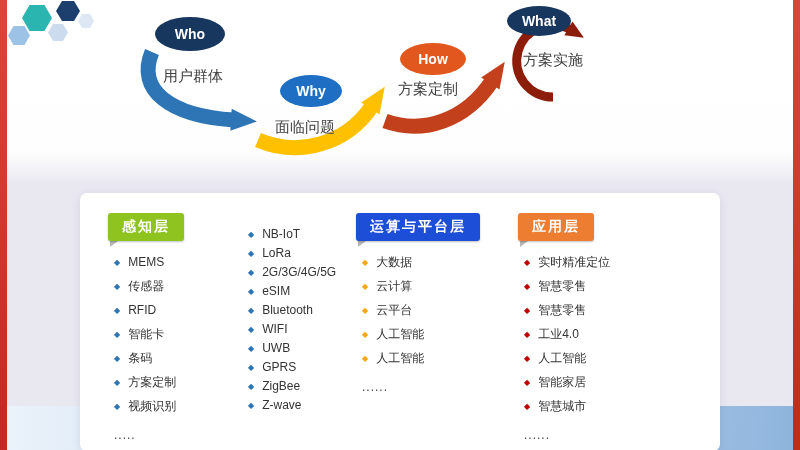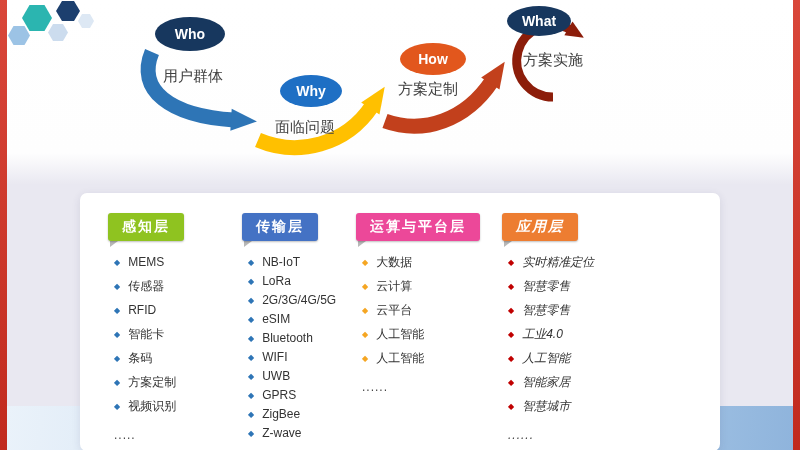--- a/index.html
+++ b/index.html
@@ -25,21 +25,21 @@
   .flow text { font-family:"Liberation Sans","DejaVu Sans",sans-serif; }
   .flow .tag { font-size:14px; font-weight:bold; fill:#ffffff; text-anchor:middle; }
   .flow .zh  { font-size:15px; fill:#404040; text-anchor:middle; }
 
   .card { position:absolute; left:80px; top:176px; width:640px; height:258px; z-index:5;
           background:#ffffff; border-radius:7px; box-shadow:0 2px 8px rgba(60,60,100,0.12);margin-top:17px; }
   .layer-col { position:absolute; top:20px; }
   .layer-col.col0 { left:28px;  width:125px; }
   .layer-col.col1 { left:162px; width:110px; }
   .layer-col.col2 { left:276px; width:140px; }
-  .layer-col.col3 { left:422px; width:170px;font-style:italic; }
+  .layer-col.col3 { left:438px; width:170px; }
   .ribbon { position:relative; display:inline-block; padding:5px 14px; color:#fff;
             font-size:14px; font-weight:bold; letter-spacing:2px; border-radius:3px;
             box-shadow:0 1px 2px rgba(0,0,0,0.25); white-space:nowrap; }
   .ribbon::after { content:''; position:absolute; left:2px; top:100%; width:0; height:0;
             border-top:6px solid rgba(0,0,0,0.28); border-right:8px solid transparent; }
   .items { margin-top:14px; display:flex; flex-direction:column; gap:9px; padding-left:6px; }
   .layer-col.col1 .items { gap:4px; }
   .item { display:flex; align-items:center; font-size:12px; color:#333; line-height:15px; }
   .item .bullet { font-size:8px; margin-right:8px; }
   .item.dots { margin-top:5px; letter-spacing:1px; color:#444; }
@@ -129,21 +129,20 @@
           <div class="item">
             <span class="bullet" style="color: rgb(46, 117, 182);">◆</span>
             <span>视频识别</span>
           </div>
           <div class="item dots">
             <span>.....</span>
           </div>
         </div>
     </div>
     <div class="layer-col col1">
-      <div class="ribbon" style="background: rgb(68, 114, 196);">传输层</div>
       <div class="items">
           <div class="item">
             <span class="bullet" style="color: rgb(46, 117, 182);">◆</span>
             <span>NB-IoT</span>
           </div>
           <div class="item">
             <span class="bullet" style="color: rgb(46, 117, 182);">◆</span>
             <span>LoRa</span>
           </div>
           <div class="item">
@@ -174,21 +173,21 @@
             <span class="bullet" style="color: rgb(46, 117, 182);">◆</span>
             <span>ZigBee</span>
           </div>
           <div class="item">
             <span class="bullet" style="color: rgb(46, 117, 182);">◆</span>
             <span>Z-wave</span>
           </div>
         </div>
     </div>
     <div class="layer-col col2">
-      <div class="ribbon" style="background: #ec4899;">运算与平台层</div>
+      <div class="ribbon" style="background: #1d4ed8;">运算与平台层</div>
       <div class="items">
           <div class="item">
             <span class="bullet" style="color: rgb(245, 166, 35);">◆</span>
             <span>大数据</span>
           </div>
           <div class="item">
             <span class="bullet" style="color: rgb(245, 166, 35);">◆</span>
             <span>云计算</span>
           </div>
           <div class="item">

